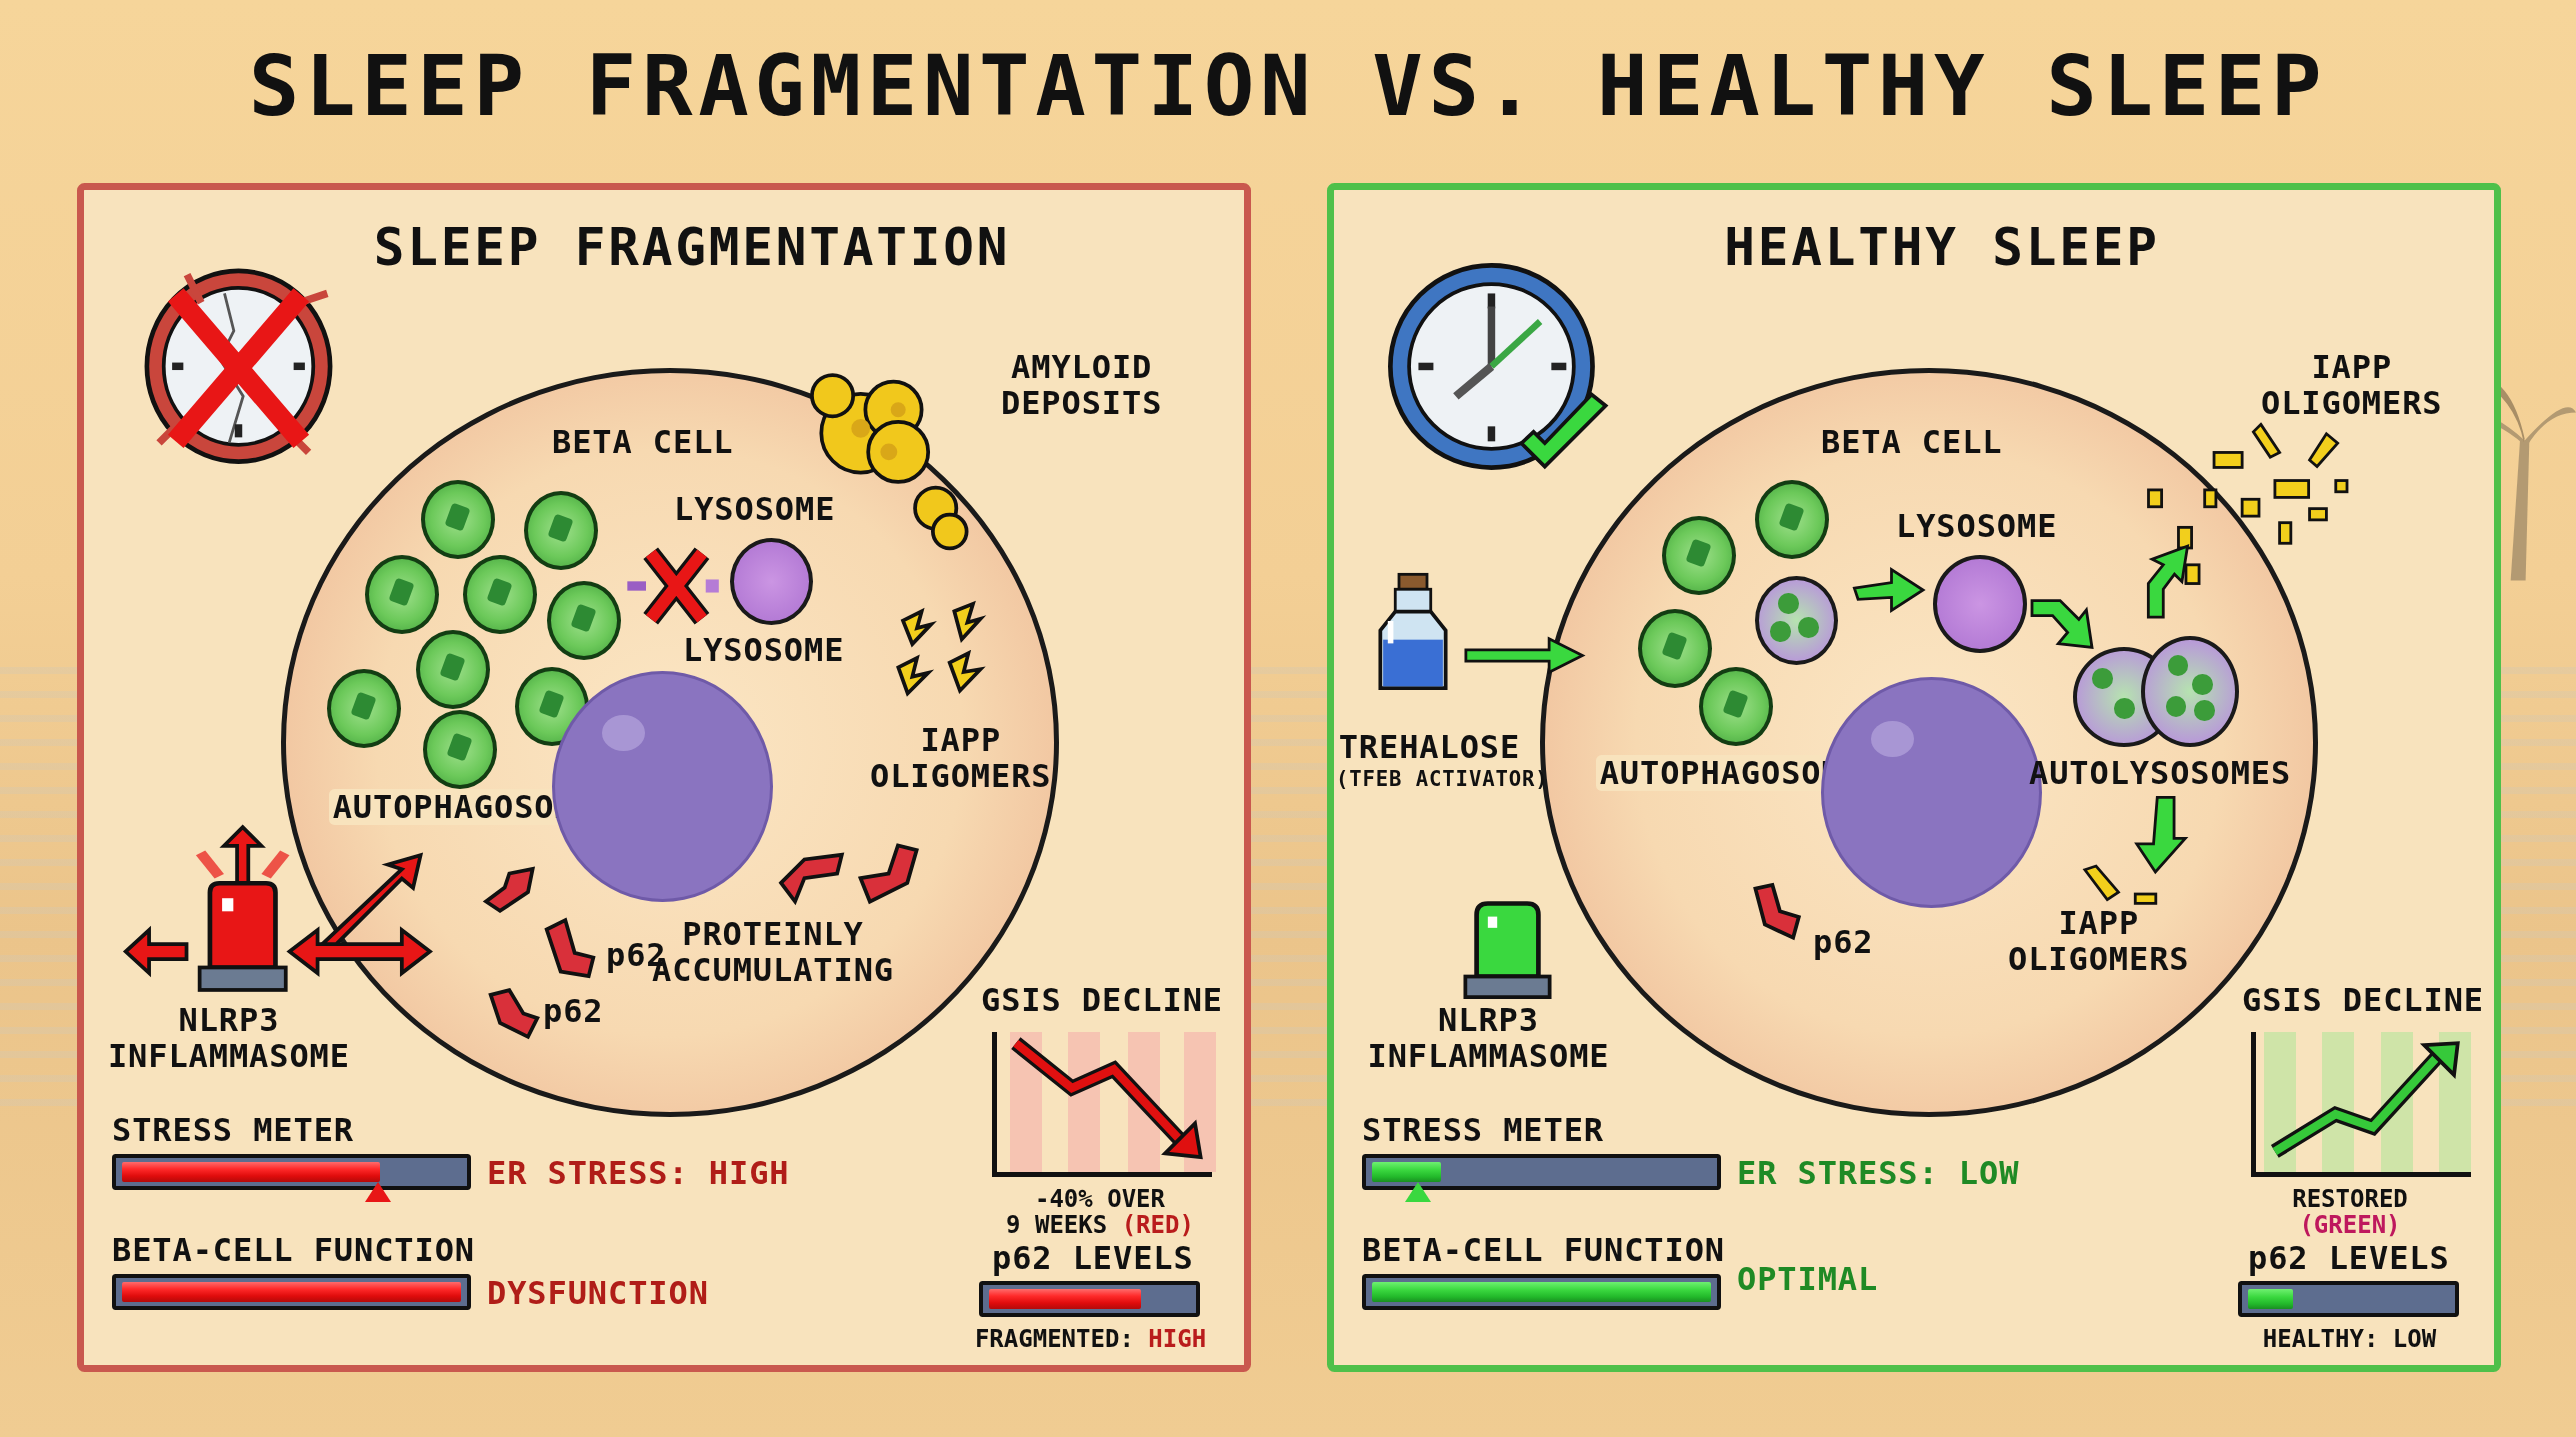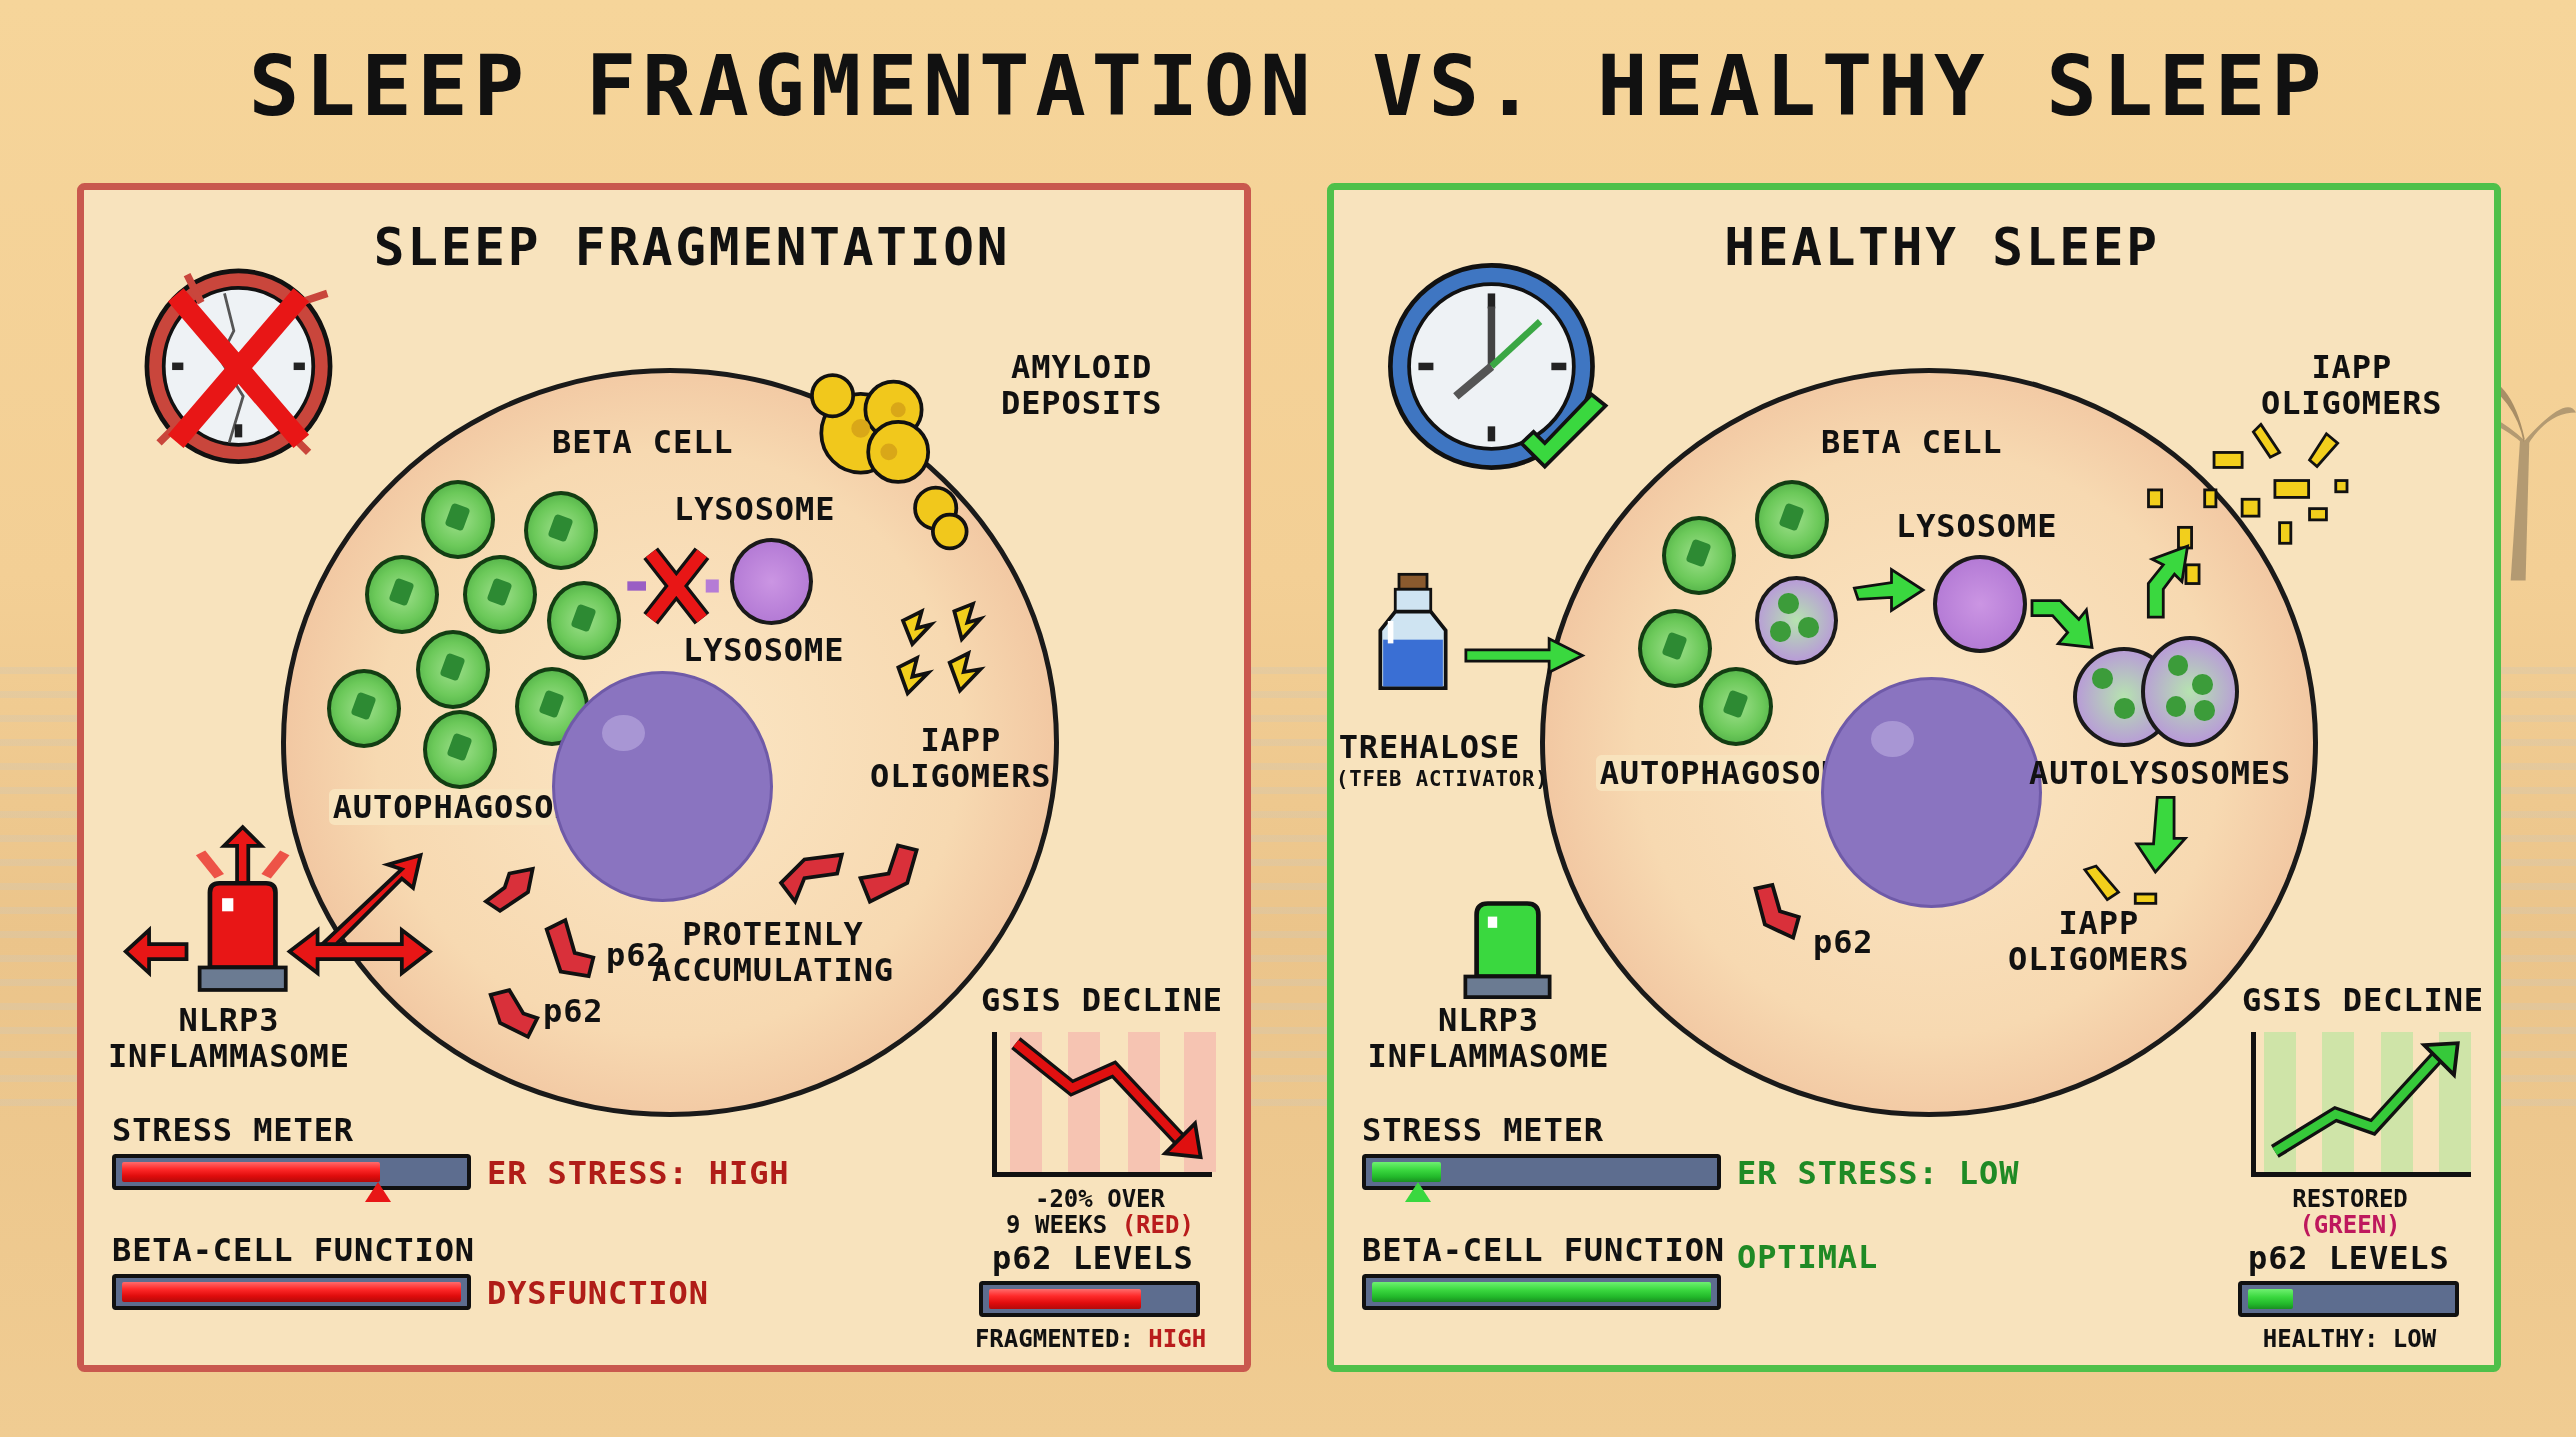--- a/index.html
+++ b/index.html
@@ -186,21 +186,21 @@
     <div class="stripe" style="left:71px;background:#f6c4b2;"></div>
     <div class="stripe" style="left:131px;background:#f6c4b2;"></div>
     <div class="stripe" style="left:187px;background:#f6c4b2;"></div>
     <svg style="left:0;top:0;" width="215" height="140" viewBox="0 0 230 150">
       <polyline points="20,12 80,60 125,40 200,120" fill="none" stroke="#111" stroke-width="16"></polyline>
       <polyline points="20,12 80,60 125,40 200,120" fill="none" stroke="#e01010" stroke-width="9"></polyline>
       <path d="M180 130 L218 134 L212 98 Z" fill="#e01010" stroke="#111" stroke-width="4"></path>
     </svg>
   </div>
   <div class="caption" style="left:899px;top:996px;width:234px;">
-    <div>-20% OVER</div>
+    <div>-40% OVER</div>
     <div><span>9 WEEKS</span> <span class="red-t">(RED)</span></div>
   </div>
 
   <div class="lbl" style="left:908px;top:1050px;">p62 LEVELS</div>
   <div class="bar" style="left:895px;top:1091px;width:221px;">
     <div class="fill red" style="width:152px;"></div>
   </div>
   <div class="caption" style="left:871px;top:1136px;width:271px;">
     <span>FRAGMENTED:</span> <span class="red-t">HIGH</span>
   </div>
@@ -328,21 +328,21 @@
   <div class="bar" style="left:28px;top:964px;width:359px;">
     <div class="fill green" style="width:69px;"></div>
   </div>
   <div class="pointer" style="left:71px;top:992px;border-bottom-color:#3ad83f;"></div>
   <div class="status green" style="left:403px;top:964px;">ER STRESS: LOW</div>
 
   <div class="meter-label" style="left:28px;top:1041px;">BETA-CELL FUNCTION</div>
   <div class="bar" style="left:28px;top:1084px;width:359px;">
     <div class="fill green" style="width:339px;"></div>
   </div>
-  <div class="status green" style="left:403px;top:1048px;">OPTIMAL</div>
+  <div class="status green" style="left:403px;top:1070px;">OPTIMAL</div>
 
   <div class="lbl" style="left:908px;top:792px;">GSIS DECLINE</div>
   <div class="chart" style="left:917px;top:842px;">
     <div class="stripe" style="left:7.5px;background:#cfe4a8;"></div>
     <div class="stripe" style="left:66px;background:#cfe4a8;"></div>
     <div class="stripe" style="left:125px;background:#cfe4a8;"></div>
     <div class="stripe" style="left:183px;background:#cfe4a8;"></div>
     <svg style="left:0;top:0;" width="215" height="140" viewBox="0 0 230 150">
       <polyline points="20,128 85,88 125,102 200,20" fill="none" stroke="#111" stroke-width="16"></polyline>
       <polyline points="20,128 85,88 125,102 200,20" fill="none" stroke="#36c93a" stroke-width="9"></polyline>

